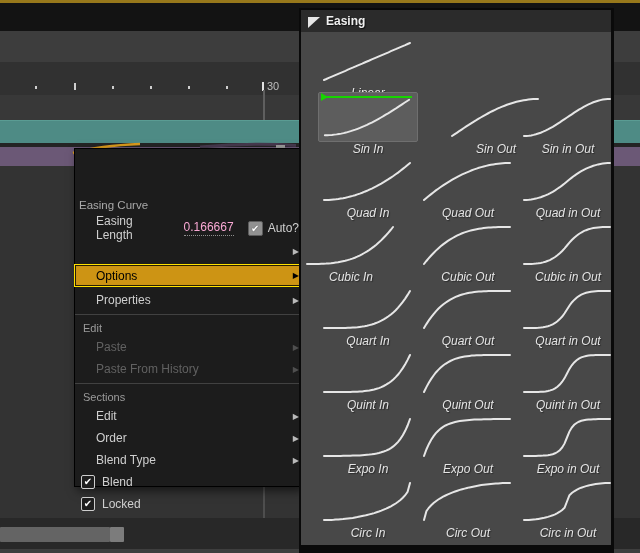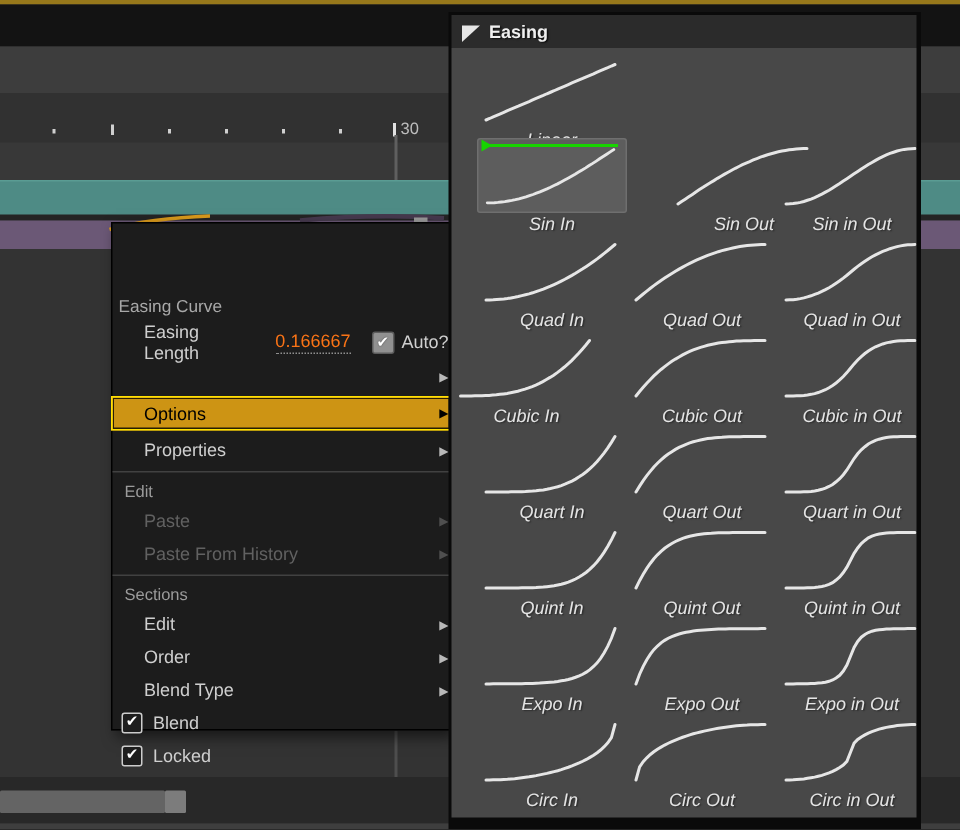--- a/index.html
+++ b/index.html
@@ -40,21 +40,21 @@
   .menu-row .arrow{margin-left:auto;font-size:8px;color:#b9b9b9;}
   .menu-row.disabled{color:#616161;}
   .menu-row.disabled .arrow{color:#4f4f4f;}
   .sep{height:1px;background:#414141;margin:3px 0;}
   .options-row{position:relative;margin:2px -1px;height:21px;background:#cd9414;
                border:1px solid #ffe100;box-shadow:inset 0 0 0 1px rgba(10,10,0,.85);
                color:#000;}
   .options-row .arrow{color:#000;}
   .vrow{padding-left:21px;height:24px;}
   .vlabel{margin-right:10px;}
-  .vvalue{color:#f97316;border-bottom:1px dotted #8f8f8f;padding-bottom:1px;margin-right:14px;margin-left:28px;}
+  .vvalue{color:#f9a8d4;border-bottom:1px dotted #8f8f8f;padding-bottom:1px;margin-right:14px;margin-left:28px;}
   .cb-auto{width:13px;height:13px;background:#919191;border:1px solid #5c5c5c;border-radius:2px;
            display:inline-flex;align-items:center;justify-content:center;flex:none;
            color:#fff;font-size:10px;line-height:13px;text-shadow:0 0 1px #333;}
   .auto-label{margin-left:5px;}
   .cbrow{padding-left:6px;}
   .cb2{width:12px;height:12px;background:#1e1e1e;border:1px solid #cdcdcd;border-radius:2px;
        display:inline-flex;align-items:center;justify-content:center;flex:none;
        color:#fff;font-size:10px;line-height:12px;}
   .cb-label{margin-left:7px;}
 

